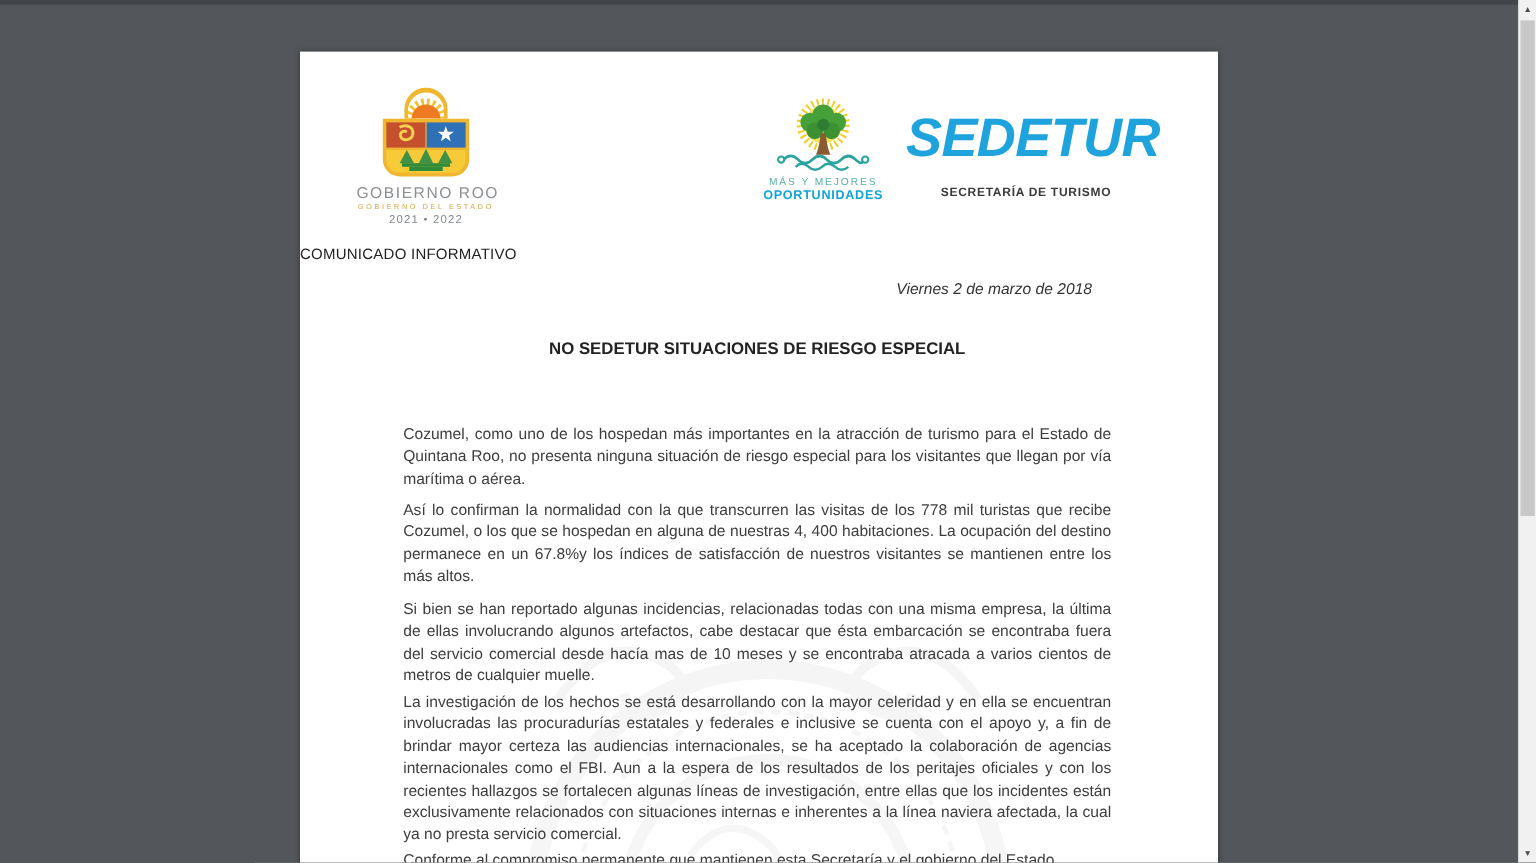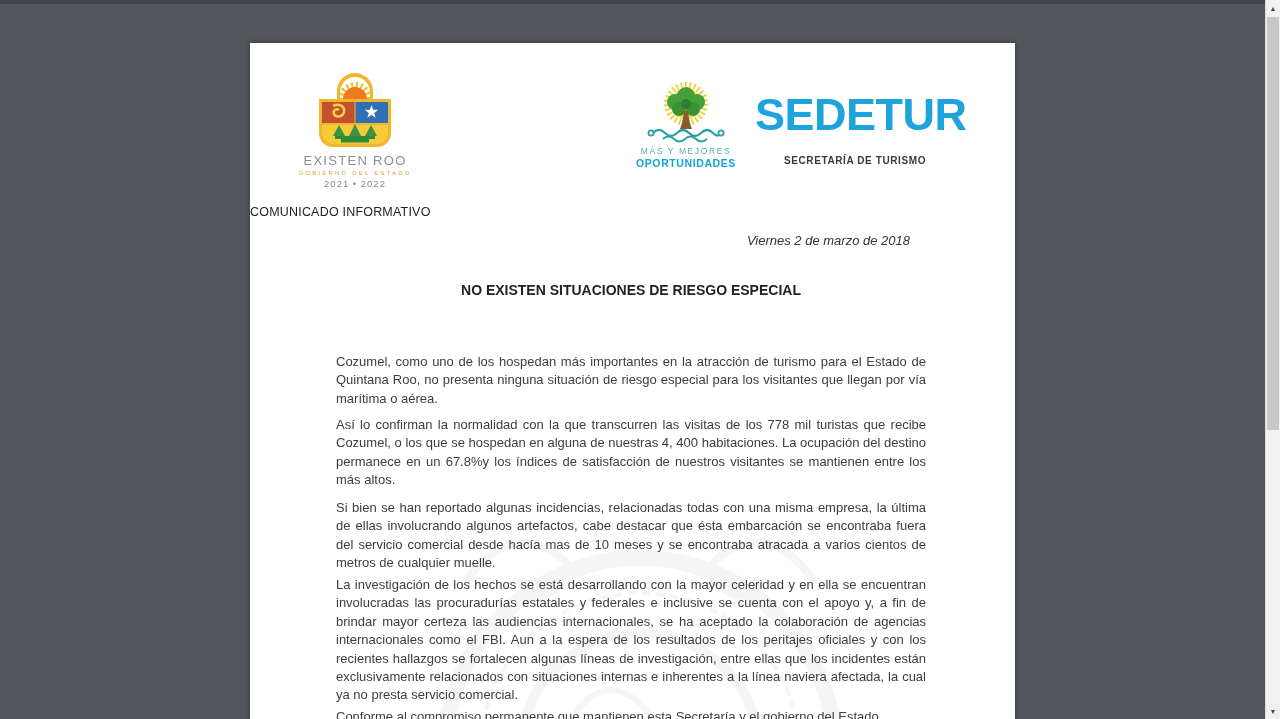--- a/index.html
+++ b/index.html
@@ -15,21 +15,21 @@
   .qr-shield{display:block;margin:0 auto;}
   .qr-name{margin-top:4px;font-size:13px;color:#8c8f92;letter-spacing:1.3px;white-space:nowrap;}
   .qr-sub{margin-top:2px;font-size:6px;color:#d8a63f;letter-spacing:2.2px;white-space:nowrap;}
   .qr-years{margin-top:2px;font-size:9.5px;color:#85888b;letter-spacing:1px;}
   
   .tree-logo{position:absolute;left:384px;top:38px;width:104px;text-align:center;}
   .tree-svg{display:block;margin:0 auto;}
   .tl1{margin-top:1px;font-size:8.5px;color:#57b0aa;letter-spacing:1.6px;white-space:nowrap;}
   .tl2{margin-top:1px;font-size:10.5px;font-weight:bold;color:#12a5da;letter-spacing:0.6px;white-space:nowrap;}
   .sed-word{position:absolute;left:505px;top:49px;width:200px;text-align:center;}
-  .sed-big{font-size:45px;font-weight:bold;color:#1fa3dd;line-height:1;letter-spacing:-0.5px;white-space:nowrap;}
+  .sed-big{font-size:45px;font-weight:bold;color:#1fa3dd;line-height:1;letter-spacing:-0.5px;white-space:nowrap;font-style:italic;}
   .sed-sub{margin-top:18px;font-size:10px;font-weight:bold;color:#3a3a3a;letter-spacing:0.6px;white-space:nowrap;}
   
   .kicker{position:absolute;left:0;top:162px;width:681px;text-align:left;
           font-size:12.5px;font-weight:normal;color:#222;letter-spacing:0.2px;}
   .date{position:absolute;right:105px;top:190px;font-size:13px;font-style:italic;color:#333;}
   .doc-title{position:absolute;left:86px;top:238px;width:590px;text-align:center;
              font-size:14px;font-weight:bold;color:#232323;line-height:18.5px;}
   .para{position:absolute;left:86px;width:590px;margin:0;font-size:13px;line-height:18.4px;
         color:#3d3d3d;text-align:justify;}
   
@@ -79,21 +79,21 @@
         <rect x="42.5" y="29" width="32.5" height="21" fill="#2f70b7"></rect>
         <path d="M9,52 h66 v8 a11,11 0 0 1 -11,11 h-44 a11,11 0 0 1 -11,-11 Z" fill="#f7ca37"></path>
         <path d="M20,33 c6,-3 12,0 11,6 c-1,5 -8,6 -10,2 c-1.5,-3 2,-6 5,-4" stroke="#f4d14f" stroke-width="2.4" fill="none"></path>
         <polygon points="58.5,32 60.1,36.7 65.2,36.8 61.2,39.9 62.6,44.7 58.5,41.8 54.4,44.7 55.8,39.9 51.8,36.8 56.9,36.7" fill="#ffffff"></polygon>
         <polygon points="20,63 26,52 32,63" fill="#3f9245"></polygon>
         <polygon points="36,63 42,51 48,63" fill="#3f9245"></polygon>
         <polygon points="52,63 58,52 64,63" fill="#3f9245"></polygon>
         <rect x="22" y="63" width="40" height="3" fill="#2f8a3a"></rect>
         <rect x="28" y="66" width="28" height="3.5" fill="#2f8a3a"></rect>
       </svg>
-      <div class="qr-name">EXISTEN ROO</div>
+      <div class="qr-name">GOBIERNO ROO</div>
       <div class="qr-sub">GOBIERNO DEL ESTADO</div>
       <div class="qr-years">2021 • 2022</div>
     </div>
 
     <div class="tree-logo">
       <svg class="tree-svg" width="90" height="64" viewBox="0 0 90 64">
         <circle cx="45" cy="23" r="19" fill="none" stroke="#f2cc1e" stroke-width="6" stroke-dasharray="1.6 2.8"></circle>
         <circle cx="45" cy="23" r="15.5" fill="#f9e154"></circle>
         <circle cx="45" cy="15" r="9" fill="#46a039"></circle>
         <circle cx="34" cy="21" r="8" fill="#46a039"></circle>
@@ -113,21 +113,21 @@
 
     <div class="sed-word">
       <div class="sed-big">SEDETUR</div>
       <div class="sed-sub">SECRETARÍA DE TURISMO</div>
     </div>
 
     <div class="kicker">COMUNICADO INFORMATIVO</div>
     <div class="date">Viernes 2 de marzo de 2018</div>
 
     <div class="doc-title">
-      <div>NO EXISTEN SITUACIONES DE RIESGO ESPECIAL</div>
+      <div>NO SEDETUR SITUACIONES DE RIESGO ESPECIAL</div>
     </div>
 
     <p class="para" style="top:310px">Cozumel, como uno de los hospedan más importantes en la atracción de turismo para el Estado de Quintana Roo, no presenta ninguna situación de riesgo especial para los visitantes que llegan por vía marítima o aérea.</p>
     <p class="para" style="top:373px">Así lo confirman la normalidad con la que transcurren las visitas de los 778 mil turistas que recibe Cozumel, o los que se hospedan en alguna de nuestras 4, 400 habitaciones. La ocupación del destino permanece en un 67.8%y los índices de satisfacción de nuestros visitantes se mantienen entre los más altos.</p>
     <p class="para" style="top:456px">Si bien se han reportado algunas incidencias, relacionadas todas con una misma empresa, la última de ellas involucrando algunos artefactos, cabe destacar que ésta embarcación se encontraba fuera del servicio comercial desde hacía mas de 10 meses y se encontraba atracada a varios cientos de metros de cualquier muelle.</p>
     <p class="para" style="top:533px">La investigación de los hechos se está desarrollando con la mayor celeridad y en ella se encuentran involucradas las procuradurías estatales y federales e inclusive se cuenta con el apoyo y, a fin de brindar mayor certeza las audiencias internacionales, se ha aceptado la colaboración de agencias internacionales como el FBI. Aun a la espera de los resultados de los peritajes oficiales y con los recientes hallazgos se fortalecen algunas líneas de investigación, entre ellas que los incidentes están exclusivamente relacionados con situaciones internas e inherentes a la línea naviera afectada, la cual ya no presta servicio comercial.</p>
     <p class="para" style="top:665px">Conforme al compromiso permanente que mantienen esta Secretaría y el gobierno del Estado</p>
   </div>
 
   <div class="scrollbar">

